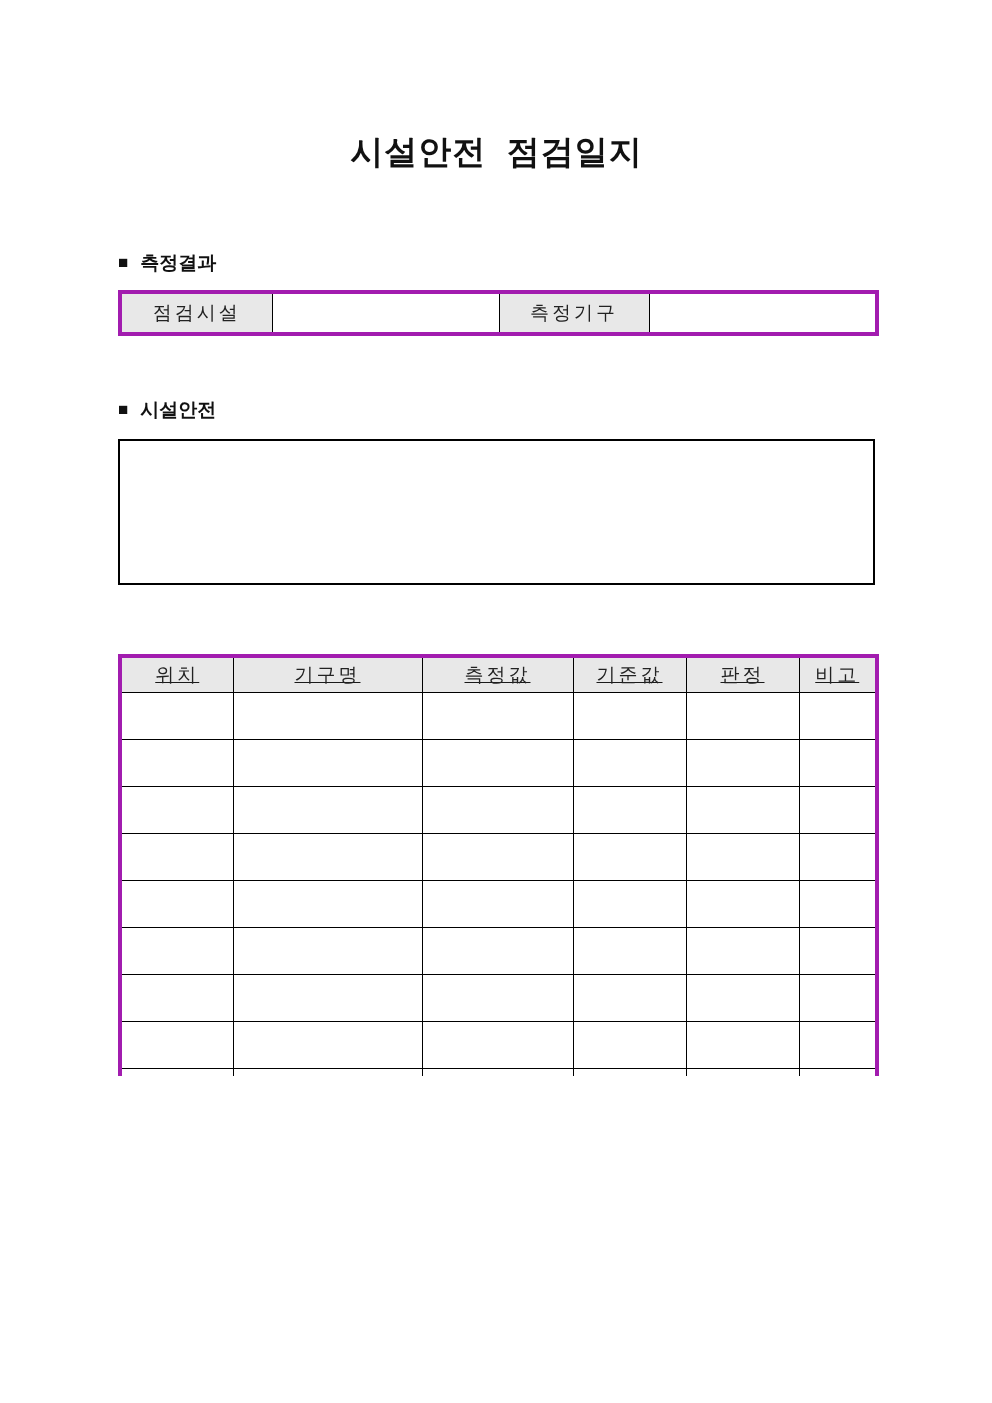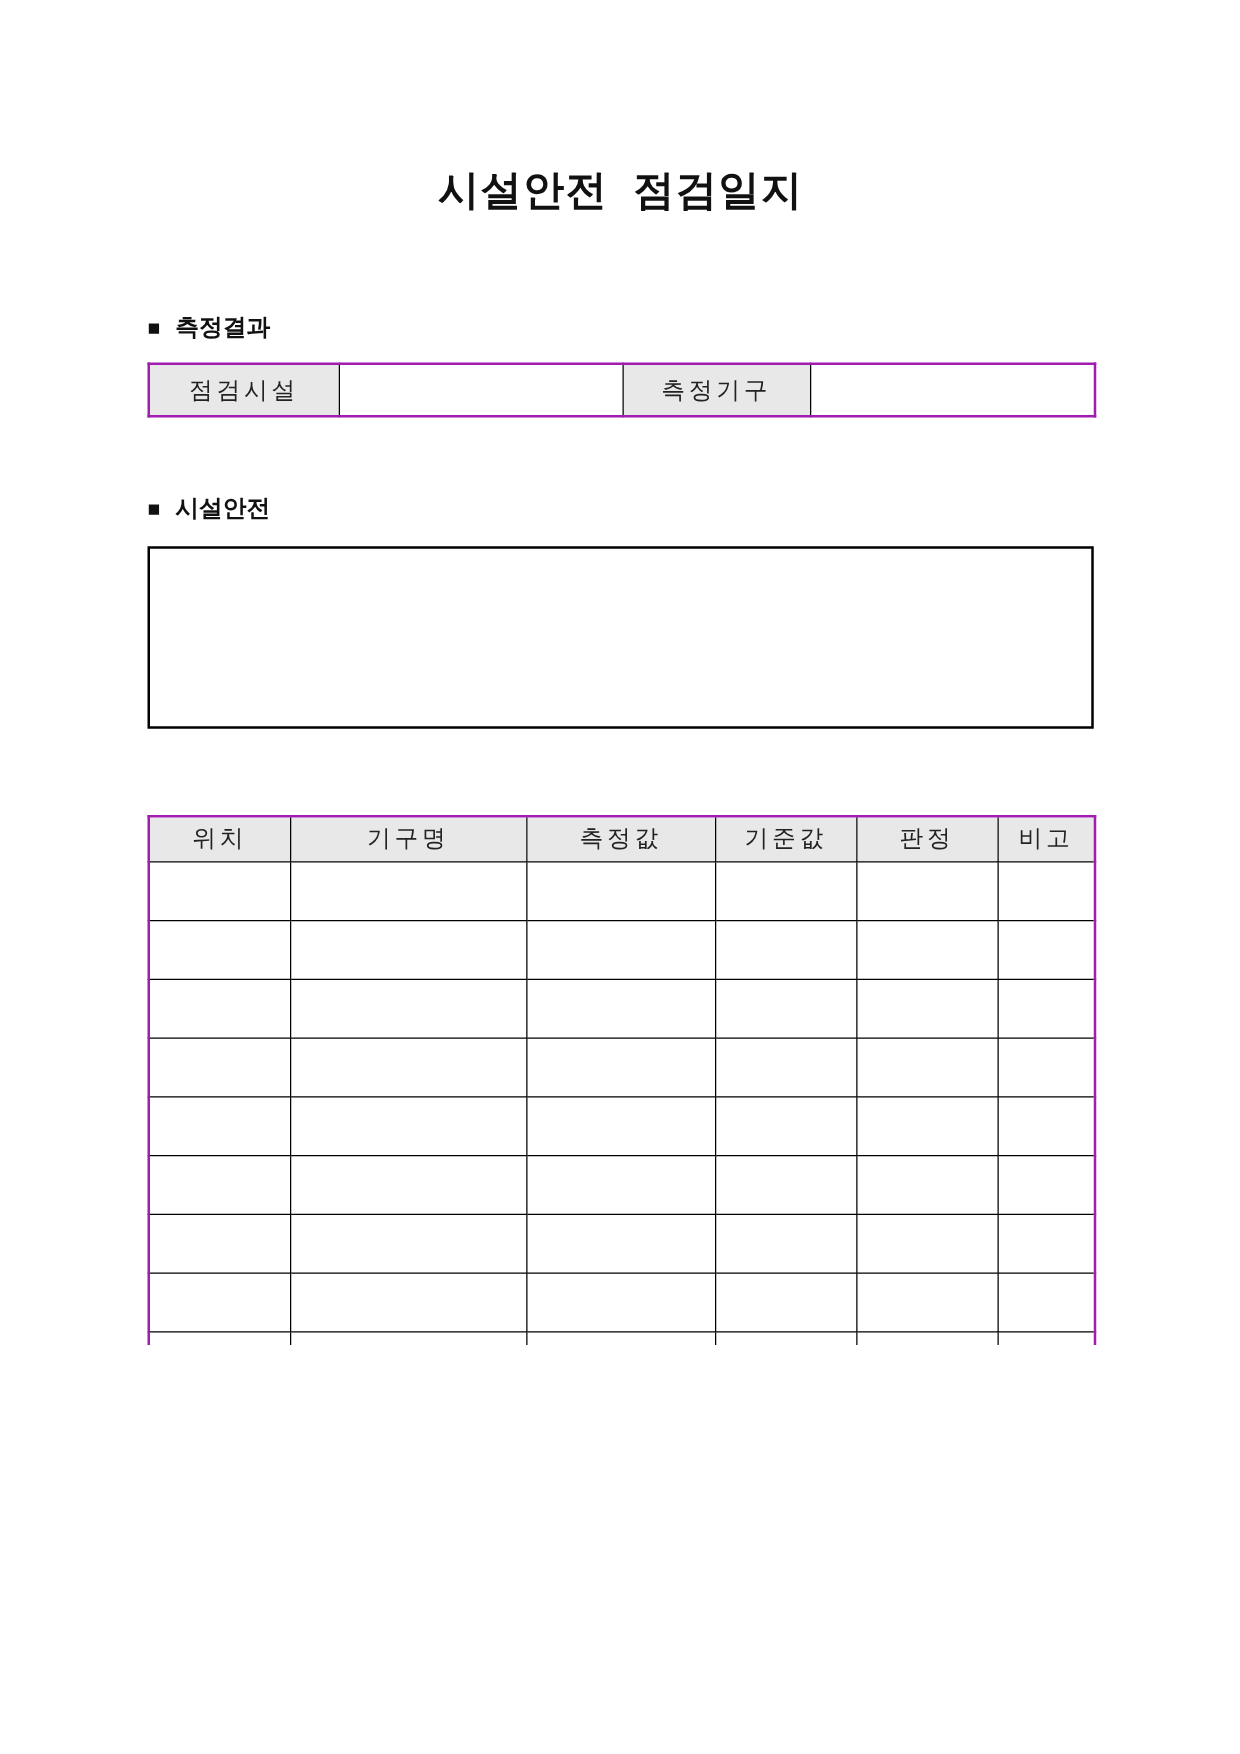--- a/index.html
+++ b/index.html
@@ -40,21 +40,21 @@
     margin-right: 12px;
     line-height: 22px;
   }
   .section-heading.first { margin-top: 80px; }
   .section-heading.second { margin-top: 63px; }
 
   table {
     border-collapse: collapse;
     table-layout: fixed;
     width: 757px;
-    border: 2px solid #a21caf;
+    border: 4px solid #a21caf;
   }
   td, th {
     border: 1px solid #000;
     padding: 0 6px;
     font-size: 19px;
     letter-spacing: 3px;
     overflow: hidden;
   }
   .info-table { margin-top: 16px; }
   .info-table tr { height: 42px; }
@@ -67,21 +67,21 @@
 
   .results-box {
     margin-top: 18px;
     width: 753px;
     height: 142px;
     border: 2px solid #000;
     background: #ffffff;
     font-size: 19px;
   }
 
-  .measure-table { margin-top: 69px; }
+  .measure-table { margin-top: 69px; text-decoration: underline; }
   .measure-table thead tr { height: 36px; }
   .measure-table tbody tr { height: 47px; }
   .measure-table th {
     background: #e8e8e8;
     text-align: center;
     font-weight: 400;
     color: #222;
   }
   .measure-table td { background: #ffffff; }
 </style>

